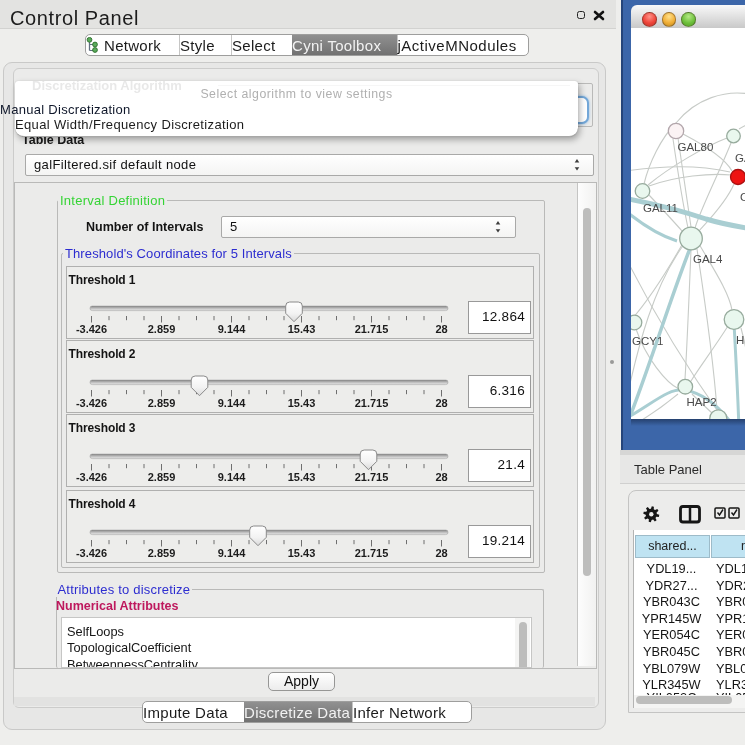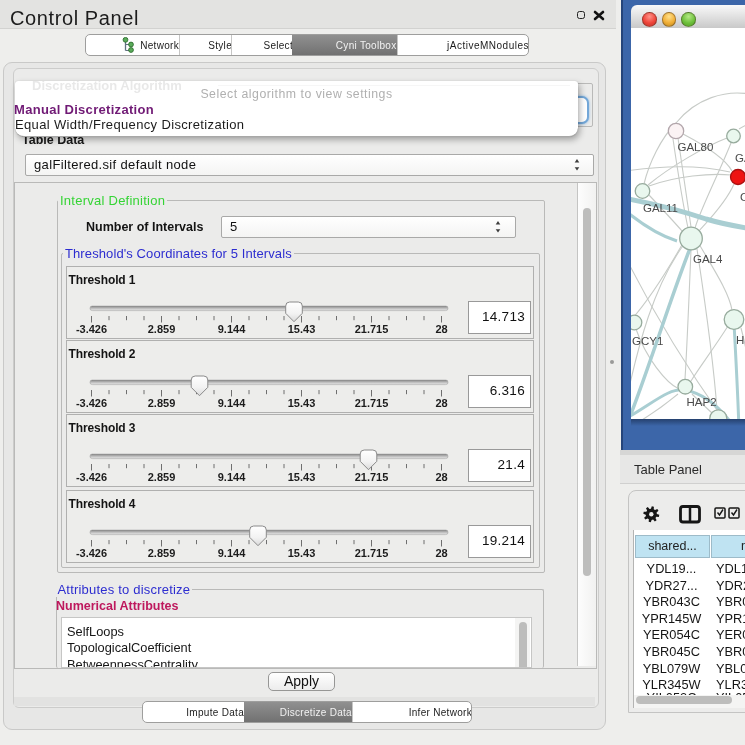--- a/index.html
+++ b/index.html
@@ -2,21 +2,21 @@
 <html><head><meta charset="utf-8">
 <style>
 html,body{margin:0;padding:0}
 #page{position:relative;width:745px;height:745px;background:#eeeeec;font-family:"Liberation Sans",sans-serif;overflow:hidden}
 .abs{position:absolute}
 .tpanel{border:1px solid #b0b0af;background:#ededeb}
 .vbox{background:#fff;border:1px solid #999;font-size:13.5px;letter-spacing:0.3px;color:#111;text-align:right;padding-right:5px;line-height:29px}
 .grp{border:1px solid #b9b9b8;border-radius:2px}
 .gtitle{position:absolute;top:-8px;font-size:13px;background:#ebebea;padding:0 2px;line-height:15px;white-space:nowrap}
 .combo{position:absolute;background:linear-gradient(#ffffff,#f4f4f3);border:1px solid #a9a9a8;border-radius:2px;font-size:13px;color:#111}
-.seg{position:absolute;top:0;height:100%;display:flex;align-items:center;justify-content:flex-end;font-size:10px;letter-spacing:0.3px;color:#1b1b1b}
+.seg{position:absolute;top:0;height:100%;display:flex;align-items:center;justify-content:flex-start;font-size:15px;letter-spacing:0.3px;color:#1b1b1b}
 .segd{background:linear-gradient(#909090,#717171);color:#f2f2f2}
 </style></head><body>
 <div id="page">
 
 <div class="abs" style="left:0;top:0;width:616px;height:28px;background:#e3e3e1;border-bottom:1px solid #d2d2d0"></div>
 <div class="abs" style="left:10px;top:6.5px;font-size:20px;letter-spacing:0.6px;color:#1c1c1c">Control Panel</div>
 <div class="abs" style="left:577px;top:10.5px;width:6px;height:6px;border:1.7px solid #222;border-radius:2.5px"></div>
 <svg class="abs" style="left:593px;top:10px" width="12" height="11">
       <path d="M2 2 L10 9 M10 2 L2 9" stroke="#111" stroke-width="2.6" stroke-linecap="round"></path>
     </svg>
@@ -97,21 +97,21 @@
       <line x1="358.0" y1="50" x2="358.0" y2="54.2" stroke="#6f6f6f" stroke-width="1"></line>
       <line x1="375.5" y1="50" x2="375.5" y2="56.5" stroke="#6f6f6f" stroke-width="1"></line>
 <text x="25.5" y="67" text-anchor="middle" font-size="11" font-weight="bold" fill="#1c1c1c" font-family="Liberation Sans, sans-serif">-3.426</text>
       <text x="95.5" y="67" text-anchor="middle" font-size="11" font-weight="bold" fill="#1c1c1c" font-family="Liberation Sans, sans-serif">2.859</text>
       <text x="165.5" y="67" text-anchor="middle" font-size="11" font-weight="bold" fill="#1c1c1c" font-family="Liberation Sans, sans-serif">9.144</text>
       <text x="235.5" y="67" text-anchor="middle" font-size="11" font-weight="bold" fill="#1c1c1c" font-family="Liberation Sans, sans-serif">15.43</text>
       <text x="305.5" y="67" text-anchor="middle" font-size="11" font-weight="bold" fill="#1c1c1c" font-family="Liberation Sans, sans-serif">21.715</text>
       <text x="375.5" y="67" text-anchor="middle" font-size="11" font-weight="bold" fill="#1c1c1c" font-family="Liberation Sans, sans-serif">28</text>
 <path d="M 219.7,40 q 0,-4 4,-4 h 8.6 q 4,0 4,4 v 7.3 L 228.0,55.7 L 219.7,47.3 Z" fill="url(#thg)" stroke="#8a8a8a" stroke-width="1"></path>
 </svg>
-<div class="abs vbox" style="left:468px;top:301px;width:56px;height:31px">14.713</div>
+<div class="abs vbox" style="left:468px;top:301px;width:56px;height:31px">12.864</div>
 
 <div class="abs tpanel" style="left:66px;top:340px;width:466px;height:71px"></div>
 <div class="abs" style="left:68.5px;top:347px;font-size:12px;font-weight:bold;letter-spacing:-0.1px;color:#141414">Threshold 2</div>
 <svg class="abs" style="left:66px;top:340px" width="468" height="73">
 <defs>
 <linearGradient id="trg2" x1="0" y1="0" x2="0" y2="1">
 <stop offset="0" stop-color="#7f7f7f"></stop>
           <stop offset="0.45" stop-color="#b9b9b9"></stop>
           <stop offset="1" stop-color="#e8e8e8"></stop>
 </linearGradient>
@@ -260,21 +260,21 @@
 <div class="abs" style="left:14px;top:697px;width:581px;height:9px;background:#e2e2e1"></div>
 <div class="abs" style="left:142px;top:701px;width:328px;height:20px;background:#fff;border:1px solid #9e9e9d;border-radius:5px;overflow:hidden">
 <div class="seg" style="left:0;width:101px">Impute Data</div>
 <div class="seg segd" style="left:101px;width:108px">Discretize Data</div>
 <div class="seg" style="left:209px;width:119px;border-left:1px solid #c6c6c5">Infer Network</div>
 </div>
 <div class="abs" style="left:15px;top:81px;width:563px;height:55px;background:#fff;border-radius:3px 3px 9px 9px;border-bottom:1px solid #a8a8a7;box-shadow:2px 3px 6px rgba(0,0,0,0.30),0 0 1px rgba(0,0,0,0.22);z-index:50"></div>
 <div class="abs" style="left:32px;top:78px;font-size:13px;font-weight:bold;color:rgba(110,110,110,0.16);z-index:51">Discretization Algorithm</div>
 <div class="abs" style="left:218px;top:85px;width:352px;height:1px;background:rgba(100,100,100,0.06);z-index:51"></div>
 <div class="abs" style="left:15px;top:87px;width:563px;text-align:center;font-size:12.3px;letter-spacing:0.5px;color:#b0b0b0;z-index:51">Select algorithm to view settings</div>
-<div class="abs" style="left:14px;top:101.5px;font-size:13px;font-weight:bold;letter-spacing:0.3px;color:#701a75;z-index:51">Manual Discretization</div>
+<div class="abs" style="left:0;top:101.5px;font-size:13px;font-weight:normal;letter-spacing:0.3px;color:#0f172a;z-index:51">Manual Discretization</div>
 <div class="abs" style="left:15px;top:117px;font-size:13px;letter-spacing:0.35px;color:#1c1c1c;z-index:51">Equal Width/Frequency Discretization</div>
 <div class="abs" style="left:610px;top:360px;width:4px;height:4px;border-radius:2px;background:#9a9a99"></div>
 <div class="abs" style="left:620.5px;top:0;width:124.5px;height:450px;background:#3c66a9;border-left:2px solid #26457a"></div>
 <div class="abs" style="left:630.5px;top:5px;width:114.5px;height:22.5px;background:linear-gradient(#f9f9f9,#c9c9c9);border-radius:6px 0 0 0;border-bottom:1px solid #8a8a8a"></div>
 <div class="abs" style="left:642.2px;top:12px;width:12.6px;height:12.6px;border-radius:50%;background:radial-gradient(circle at 50% 28%, #ff9289 0%, #ee4338 58%, #b7382e 100%);border:0.5px solid rgba(60,40,30,0.4)"></div>
 <div class="abs" style="left:661.6px;top:12px;width:12.6px;height:12.6px;border-radius:50%;background:radial-gradient(circle at 50% 28%, #ffe08a 0%, #f0ad34 58%, #bd8a22 100%);border:0.5px solid rgba(60,40,30,0.4)"></div>
 <div class="abs" style="left:681.2px;top:12px;width:12.6px;height:12.6px;border-radius:50%;background:radial-gradient(circle at 50% 28%, #b4e884 0%, #6cbf3a 58%, #579a2a 100%);border:0.5px solid rgba(60,40,30,0.4)"></div>
 <svg class="abs" style="left:630.5px;top:27.5px;background:#ffffff" width="114.5" height="391.5" viewBox="0 0 114.5 391.5">
 <g fill="none" stroke="#c7cbc7" stroke-width="1.1">
 <path d="M 45,95 C 65,70 95,62 118,66"></path>

